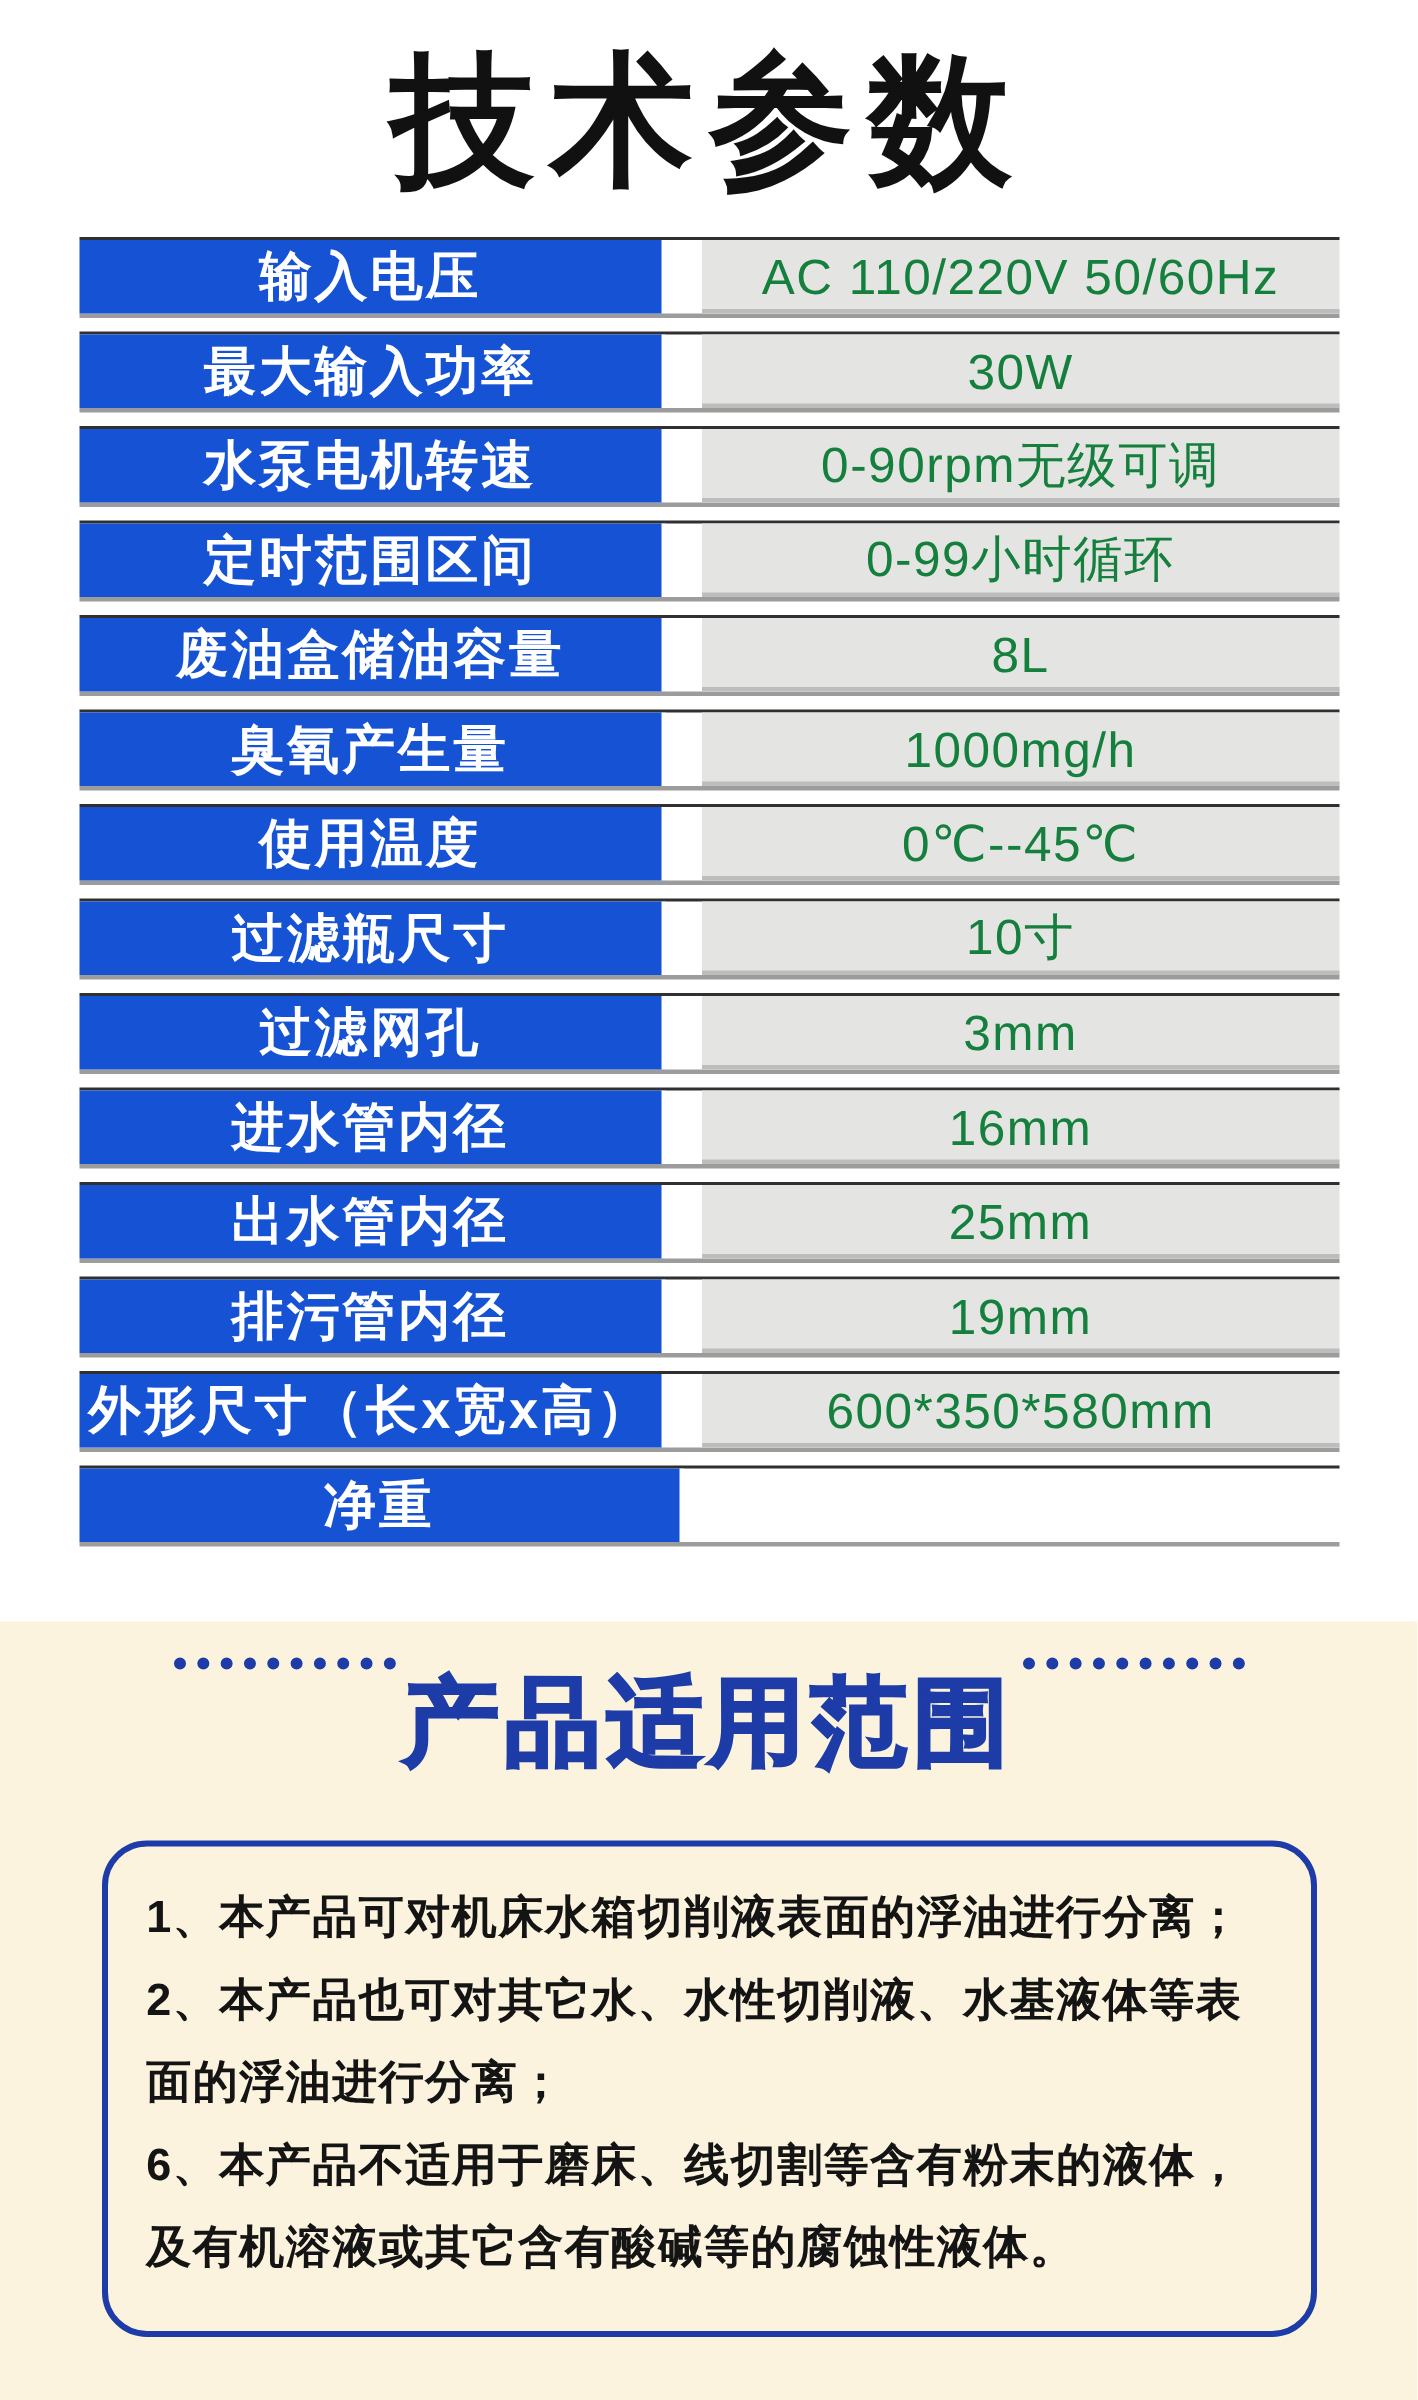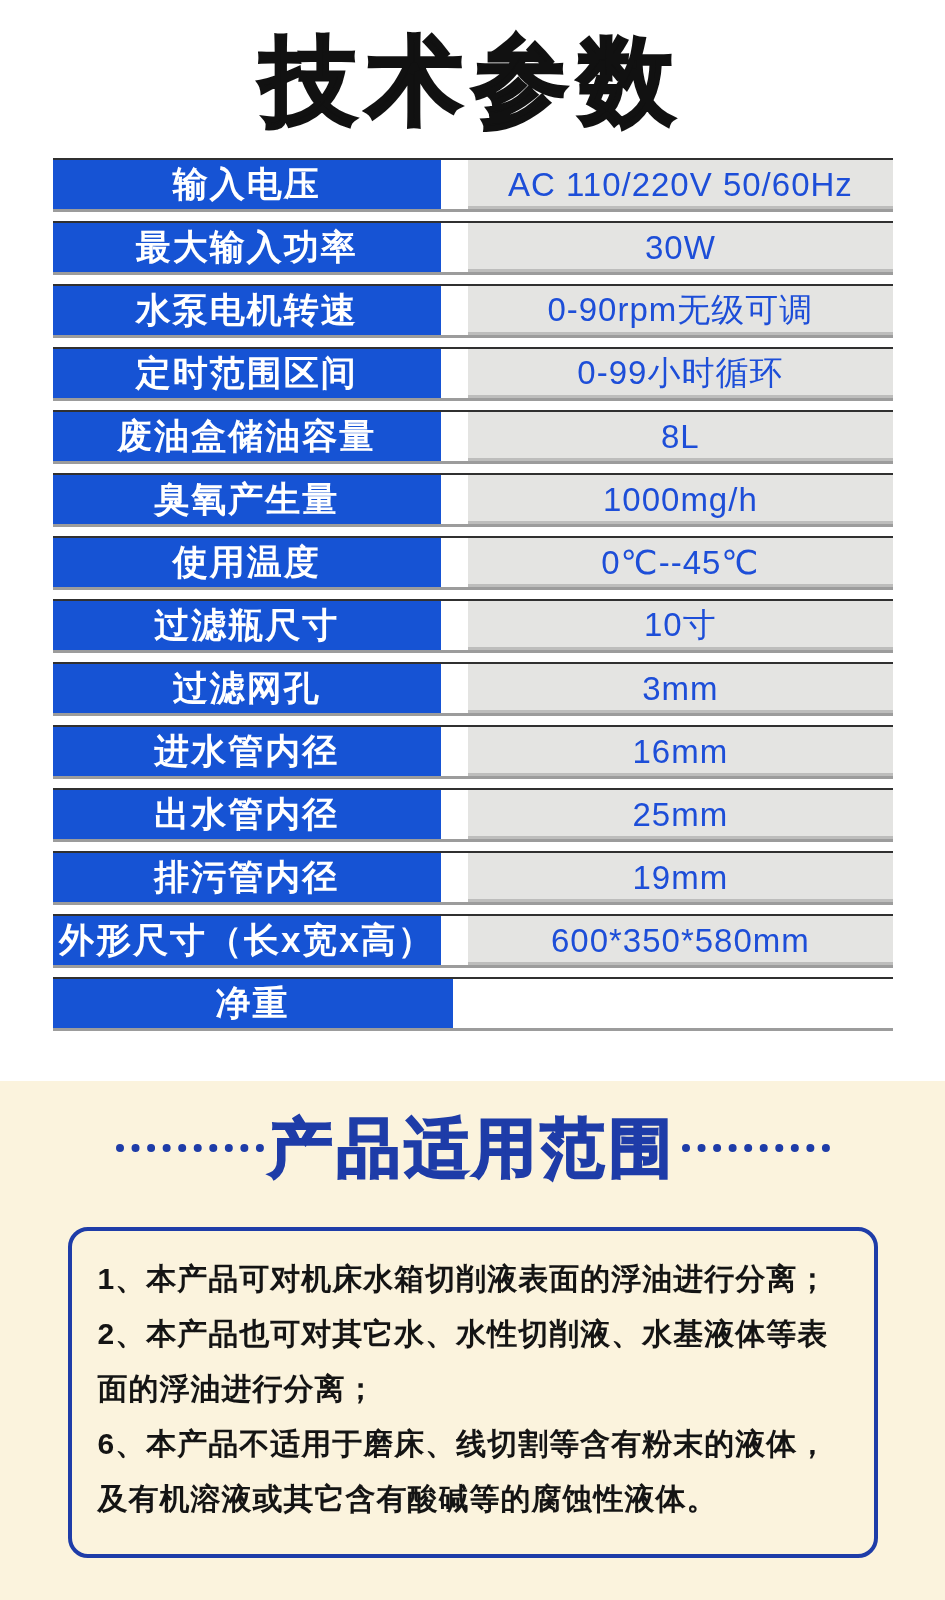--- a/index.html
+++ b/index.html
@@ -18,21 +18,21 @@
     overflow:hidden;
   }
   .top-section{
     width:945px;height:1081px;
     background:#ffffff;
     padding-top:26px;
   }
   .page-title{
     text-align:center;
     font-size:96px;
-    font-weight:700;
+    font-weight:400;
     color:var(--title-black);
     letter-spacing:10px;
     line-height:1.15;
     -webkit-text-stroke:3px var(--title-black);
   }
   .spec-table{
     width:840px;
     margin:22px auto 0 auto;
   }
   .spec-row{
@@ -50,36 +50,35 @@
     color:#ffffff;
     font-size:35px;
     font-weight:bold;
     letter-spacing:2px;
     display:flex;align-items:center;justify-content:center;
     white-space:nowrap;
   }
   .spec-value{
     width:52%;
     background:var(--table-value-bg);
-    color:#1d4ed8;
+    color:#15803d;
     font-size:33px;
     font-weight:500;
     letter-spacing:1px;
     display:flex;align-items:center;justify-content:center;
     box-shadow:inset 0 -3px 0 #bdbdbc;
     white-space:nowrap;
   }
   .bottom-section{
     width:945px;height:519px;
     background:var(--section-bg);
     padding-top:24px;
   }
   .section-title-row{
     display:flex;
-    align-items:center;
     justify-content:center;
     gap:5px;
     height:86px;
   }
   .dotted-divider{
     width:148px;
     border-top:8px dotted var(--accent-blue);
     height:0;
   }
   .section-title{
@@ -88,21 +87,21 @@
     color:var(--accent-blue);
     letter-spacing:4px;
     -webkit-text-stroke:2px var(--accent-blue);
     white-space:nowrap;
   }
   .notes-box{
     width:810px;
     margin:36px auto 0 auto;
     min-height:313px;
     border:4px solid var(--accent-blue);
-    border-radius:20px;
+    border-radius:30px;
     padding:20px 26px 28px 26px;
   }
   .note-item{
     font-size:30px;
     font-weight:600;
     color:#141414;
     line-height:55px;
     letter-spacing:1px;
   }
 </style>

